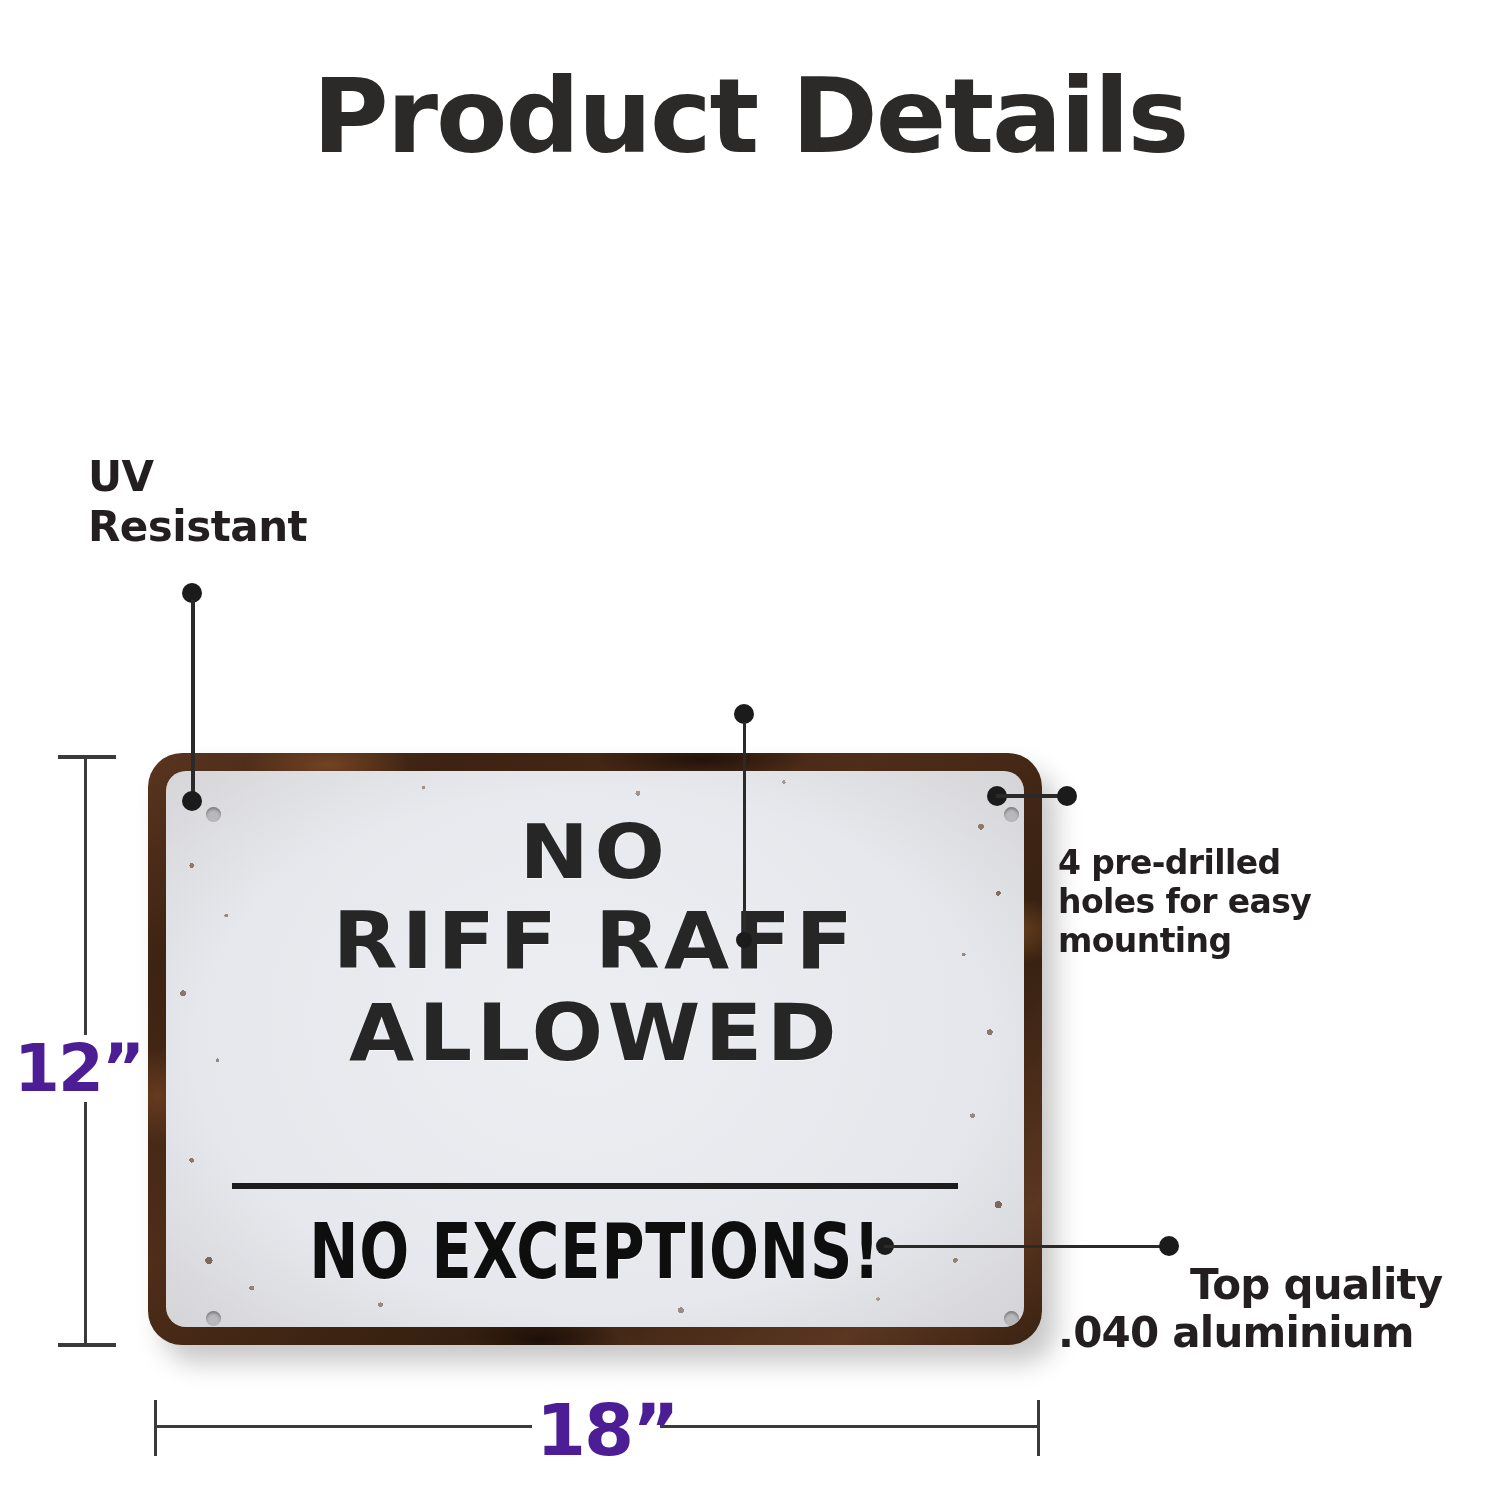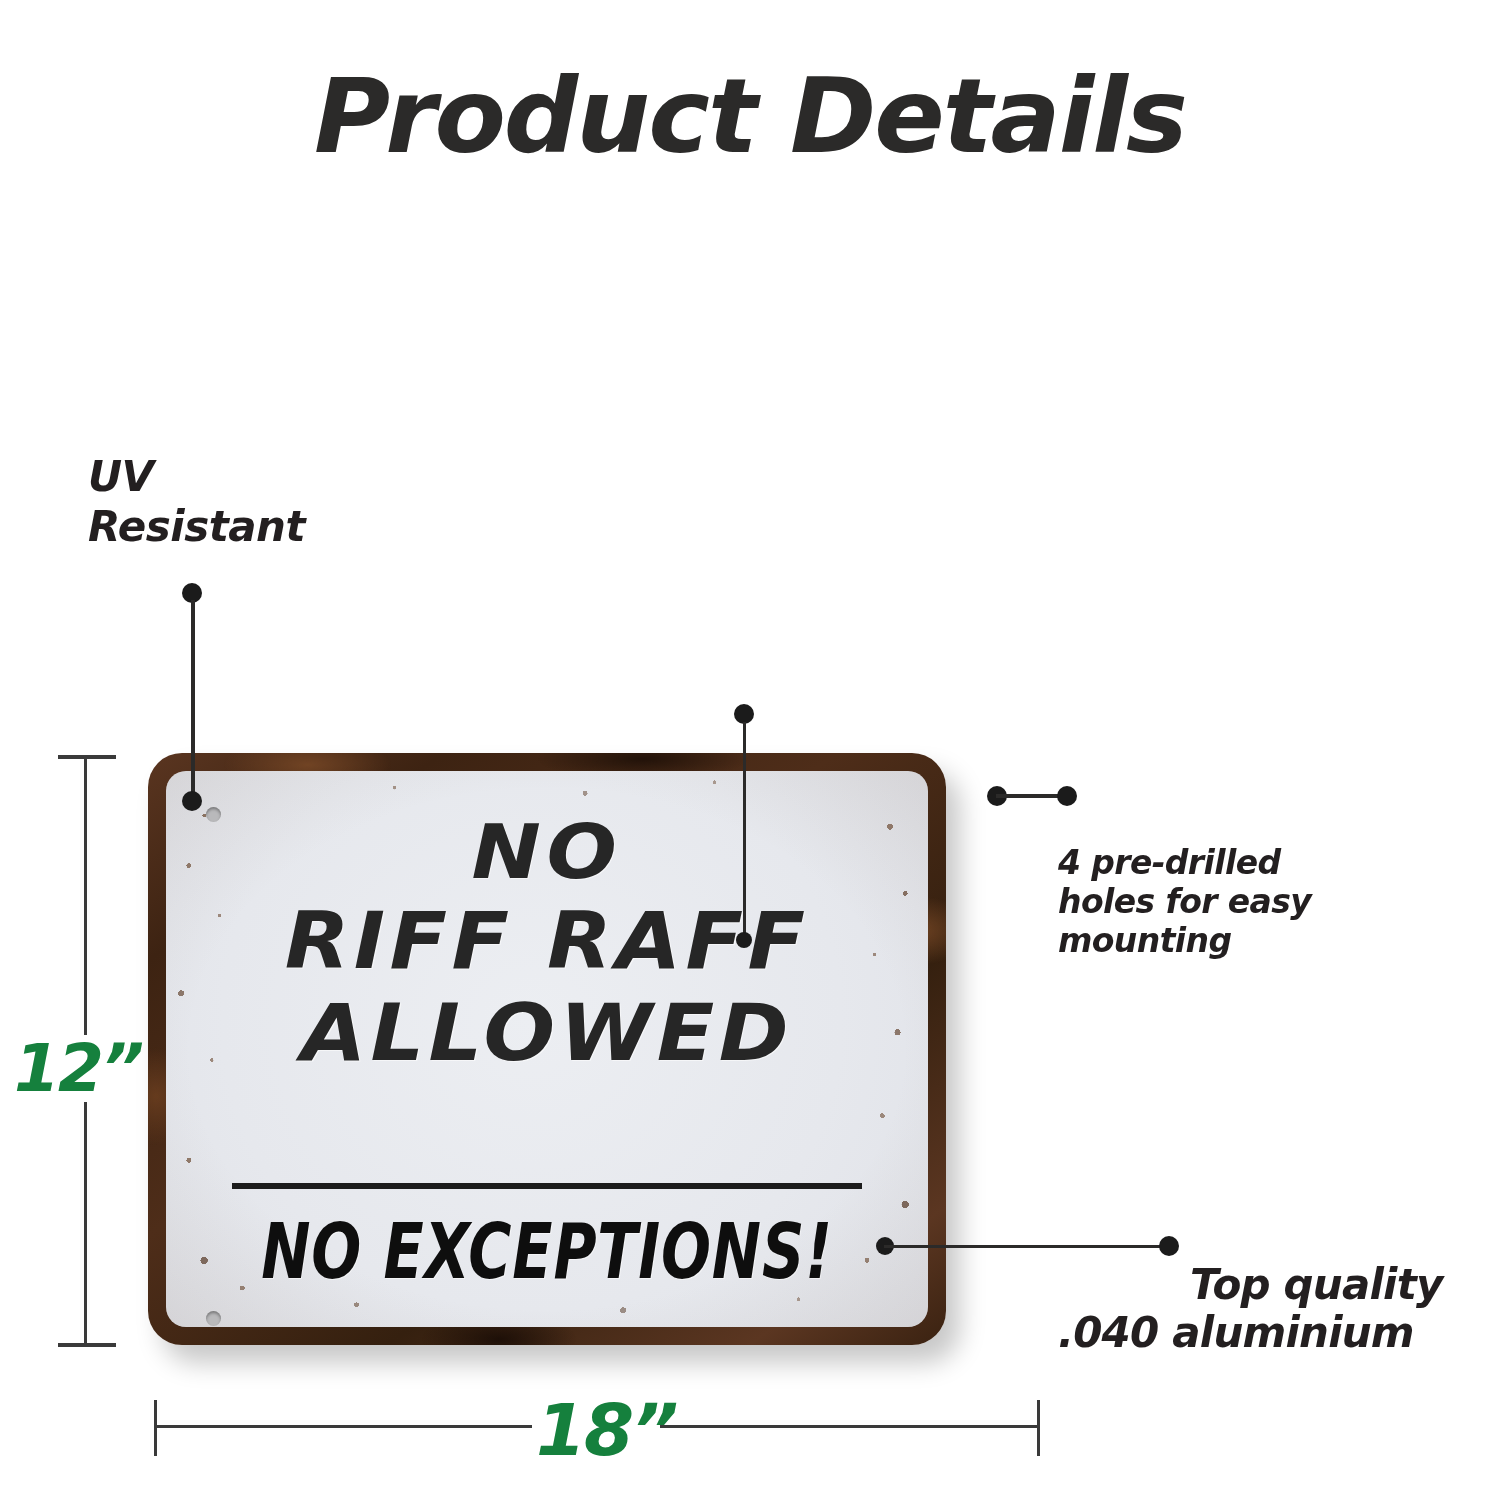--- a/index.html
+++ b/index.html
@@ -7,21 +7,20 @@
     padding: 0;
     background: #ffffff;
   }
   #page {
     position: relative;
     width: 1500px;
     height: 1500px;
     background: #ffffff;
     overflow: hidden;
     font-family: "Liberation Sans", sans-serif;
-    font-style: italic;
   }
 
   
   #page-title {
     position: absolute;
     left: 0;
     top: 62px;
     width: 1500px;
     text-align: center;
     font-family: "DejaVu Sans", sans-serif;
@@ -99,21 +98,21 @@
   #lead-alum-line  { left: 884px; top: 1245px; width: 286px; height: 3px; }
   #lead-alum-dot-a { left: 876px; top: 1237px; width: 18px; height: 18px; }
   #lead-alum-dot-b { left: 1159px; top: 1236px; }
 
   
   .dim-line { position: absolute; background: #3a3a3a; }
   .dim-label {
     position: absolute;
     font-family: "DejaVu Sans", sans-serif;
     font-weight: bold;
-    color: #15803d;
+    color: #4c1d95;
     letter-spacing: -2px;
   }
   
   #dim-v-cap-top    { left: 58px; top: 755px;  width: 58px; height: 4px; }
   #dim-v-cap-bottom { left: 58px; top: 1343px; width: 58px; height: 4px; }
   #dim-v-line-upper { left: 84px; top: 757px;  width: 3px; height: 278px; }
   #dim-v-line-lower { left: 84px; top: 1102px; width: 3px; height: 242px; }
   #dim-v-label {
     left: 14px; top: 1030px;
     font-size: 66px;
@@ -126,21 +125,21 @@
   #dim-h-label {
     left: 536px; top: 1388px;
     font-size: 72px;
   }
 
   
   #sign {
     position: absolute;
     left: 148px;
     top: 753px;
-    width: 798px;
+    width: 894px;
     height: 592px;
     border-radius: 34px;
     background:
       linear-gradient(145deg, #5a3520 0%, #3d2312 18%, #4e2d19 42%,
                       #35200f 66%, #5b3621 88%, #3a2211 100%);
     box-shadow: 14px 18px 26px rgba(0,0,0,0.22);
     overflow: hidden;
   }
   
   #sign-rust {

